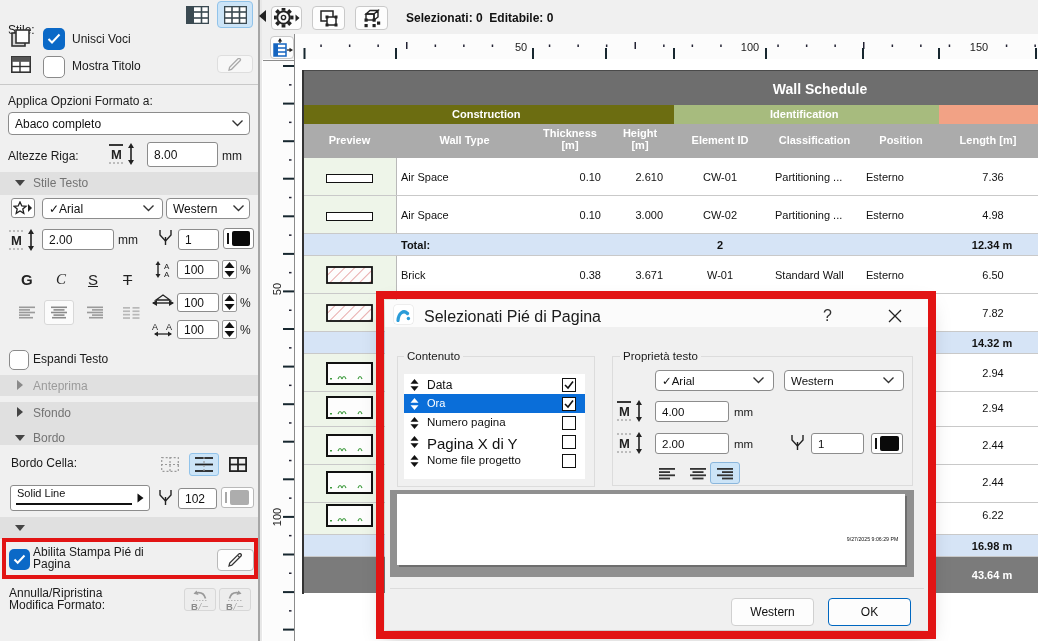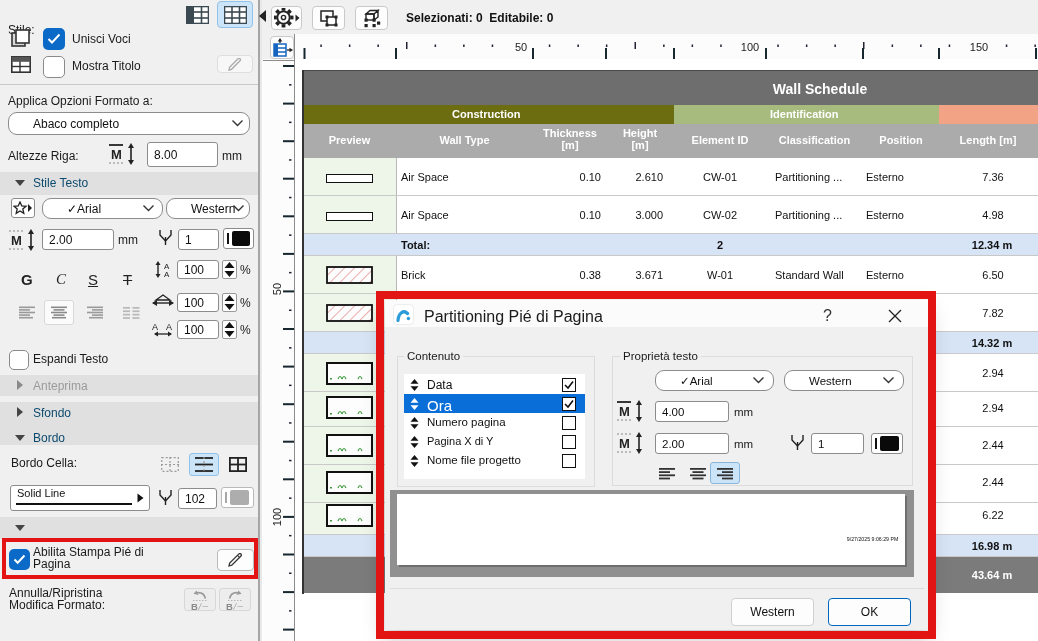--- a/index.html
+++ b/index.html
@@ -1,23 +1,23 @@
 <!DOCTYPE html>
 <html><head><meta charset="utf-8"><style>
 *{margin:0;padding:0;box-sizing:border-box}
 html,body{width:1038px;height:641px;overflow:hidden}
 body{font-family:"Liberation Sans",sans-serif;background:#fff;position:relative}
 .a{position:absolute}
 .lbl{font-size:12px;color:#1a1a1a;white-space:nowrap}
 .bar{background:#e0e0e0;left:0;width:258px;height:22px}
-.bar .t{position:absolute;left:33px;top:4px;font-size:12px;color:#0c4a6e;white-space:nowrap}
+.bar .t{position:absolute;left:33px;top:4px;font-size:12px;color:#737373;white-space:nowrap}
 .tri-d{position:absolute;left:15px;top:8px;width:0;height:0;border-left:5px solid transparent;border-right:5px solid transparent;border-top:6px solid #444}
 .tri-r{position:absolute;left:17px;top:5px;width:0;height:0;border-top:5px solid transparent;border-bottom:5px solid transparent;border-left:6px solid #8a8a8a}
 .fld{background:#fff;border:1px solid #8c8c8c;border-radius:3px;font-size:12px;color:#111;padding-left:6px;display:flex;align-items:center}
-.combo{background:#fff;border:1px solid #8c8c8c;border-radius:9px;font-size:12px;color:#111;display:flex;align-items:center;padding-left:24px}
+.combo{background:#fff;border:1px solid #8c8c8c;border-radius:4px;font-size:12px;color:#111;display:flex;align-items:center;padding-left:6px}
 .chev{position:absolute;width:11px;height:7px}
 .btn{background:#fdfdfd;border:1px solid #c9c9c9;border-radius:4px}
 .cell{position:absolute;font-size:11px;color:#111;white-space:nowrap}
 .hcell{position:absolute;font-size:11px;font-weight:bold;color:#fff;white-space:nowrap;text-align:center}
 .b{font-weight:bold}
 .dlg-lbl{font-size:11.5px;color:#1a1a1a;white-space:nowrap}
 </style></head><body>
 <div class="a" style="left:0;top:0;width:262px;height:641px;background:#f0f0f0"></div>
 <div class="a" style="left:258px;top:0;width:2px;height:641px;background:#a6a6a6"></div>
 <div class="a" style="left:260px;top:0;width:2px;height:641px;background:#e8e8e8"></div>
@@ -546,21 +546,21 @@
 <div class="a" style="left:303px;top:557px;width:735px;height:36px;background:#7b7b7b"></div>
 <div class="cell b" style="left:937px;top:569.0px;width:110px;text-align:center;color:#fff">43.64 m</div>
 <div class="a" style="left:302px;top:70px;width:2px;height:524px;background:#333"></div>
 <div class="a" style="left:384.5px;top:300px;width:543px;height:330px;background:#f0f0f0;box-shadow:0 8px 20px rgba(0,0,0,0.25)"></div>
 <div class="a" style="left:384.5px;top:300px;width:543px;height:27px;background:#fbfbfb"></div>
 <div class="a" style="left:394px;top:305px;width:19px;height:19px;background:#fff;border-radius:3px;box-shadow:0 0 0 0.5px #e0e0e0"></div>
 <svg class="a" style="left:396px;top:307px" width="15" height="15" viewBox="0 0 15 15">
     <path d="M2 13.5 C2.5 6, 7.5 2.5, 11.5 6.5" fill="none" stroke="#2b9cd8" stroke-width="3.2" stroke-linecap="round"></path>
     <circle cx="12.4" cy="11.5" r="1.7" fill="#2b9cd8"></circle>
   </svg>
-<div class="a" style="left:424px;top:308px;font-size:16px;color:#1b1b1b;white-space:nowrap">Partitioning Pié di Pagina</div>
+<div class="a" style="left:424px;top:308px;font-size:16px;color:#1b1b1b;white-space:nowrap">Selezionati Pié di Pagina</div>
 <div class="a" style="left:823px;top:307px;font-size:16px;color:#333">?</div>
 <svg class="a" style="left:888px;top:309px" width="14" height="14" viewBox="0 0 14 14">
     <path d="M1 1 L13 13 M13 1 L1 13" stroke="#222" stroke-width="1.3"></path>
   </svg>
 <div class="a" style="left:397px;top:356px;width:198px;height:131px;border:1px solid #dcdcdc"></div>
 <div class="a dlg-lbl" style="left:404px;top:350px;background:#f0f0f0;padding:0 3px">Contenuto</div>
 <div class="a" style="left:404px;top:374px;width:181px;height:105px;background:#fff"></div>
 <svg class="a" style="left:410px;top:378.5px" width="9" height="12" viewBox="0 0 9 12">
     <path d="M4.5 0 L8.5 4.7 H0.5 Z" fill="#111"></path>
     <path d="M4.5 12 L0.5 7.3 H8.5 Z" fill="#111"></path>
@@ -568,36 +568,36 @@
 <div class="a" style="left:427px;top:378px;font-size:12px;color:#111;white-space:nowrap">Data</div>
 <div class="a" style="left:562px;top:377.5px;width:14px;height:14px;background:#fff;border:1.6px solid #111"></div>
 <svg class="a" style="left:564px;top:379.5px" width="10" height="10" viewBox="0 0 10 10">
     <path d="M1 5 L4 8 L9 1.5" fill="none" stroke="#111" stroke-width="1.6"></path>
   </svg>
 <div class="a" style="left:404px;top:394px;width:181px;height:19px;background:#0a6ed9"></div>
 <svg class="a" style="left:410px;top:397.5px" width="9" height="12" viewBox="0 0 9 12">
     <path d="M4.5 0 L8.5 4.7 H0.5 Z" fill="#fff"></path>
     <path d="M4.5 12 L0.5 7.3 H8.5 Z" fill="#fff"></path>
   </svg>
-<div class="a" style="left:427px;top:397px;font-size:15px;color:#fff;white-space:nowrap">Ora</div>
+<div class="a" style="left:427px;top:397px;font-size:11px;color:#fff;white-space:nowrap">Ora</div>
 <div class="a" style="left:562px;top:396.5px;width:14px;height:14px;background:#fff;border:1.6px solid #111"></div>
 <svg class="a" style="left:564px;top:398.5px" width="10" height="10" viewBox="0 0 10 10">
     <path d="M1 5 L4 8 L9 1.5" fill="none" stroke="#111" stroke-width="1.6"></path>
   </svg>
 <svg class="a" style="left:410px;top:416.5px" width="9" height="12" viewBox="0 0 9 12">
     <path d="M4.5 0 L8.5 4.7 H0.5 Z" fill="#111"></path>
     <path d="M4.5 12 L0.5 7.3 H8.5 Z" fill="#111"></path>
   </svg>
 <div class="a" style="left:427px;top:416px;font-size:11.5px;color:#111;white-space:nowrap">Numero pagina</div>
 <div class="a" style="left:562px;top:415.5px;width:14px;height:14px;background:#fff;border:1.6px solid #111"></div>
 <svg class="a" style="left:410px;top:435.5px" width="9" height="12" viewBox="0 0 9 12">
     <path d="M4.5 0 L8.5 4.7 H0.5 Z" fill="#111"></path>
     <path d="M4.5 12 L0.5 7.3 H8.5 Z" fill="#111"></path>
   </svg>
-<div class="a" style="left:427px;top:435px;font-size:11px;color:#111;white-space:nowrap">Pagina X di Y</div>
+<div class="a" style="left:427px;top:435px;font-size:15px;color:#111;white-space:nowrap">Pagina X di Y</div>
 <div class="a" style="left:562px;top:434.5px;width:14px;height:14px;background:#fff;border:1.6px solid #111"></div>
 <svg class="a" style="left:410px;top:454.5px" width="9" height="12" viewBox="0 0 9 12">
     <path d="M4.5 0 L8.5 4.7 H0.5 Z" fill="#111"></path>
     <path d="M4.5 12 L0.5 7.3 H8.5 Z" fill="#111"></path>
   </svg>
 <div class="a" style="left:427px;top:454px;font-size:11.5px;color:#111;white-space:nowrap">Nome file progetto</div>
 <div class="a" style="left:562px;top:453.5px;width:14px;height:14px;background:#fff;border:1.6px solid #111"></div>
 <div class="a" style="left:612px;top:356px;width:301px;height:130px;border:1px solid #dcdcdc"></div>
 <div class="a dlg-lbl" style="left:620px;top:350px;background:#f0f0f0;padding:0 3px">Proprietà testo</div>
 <div class="a combo" style="left:655px;top:370px;width:119px;height:21px;font-size:11.5px">✓Arial</div>

